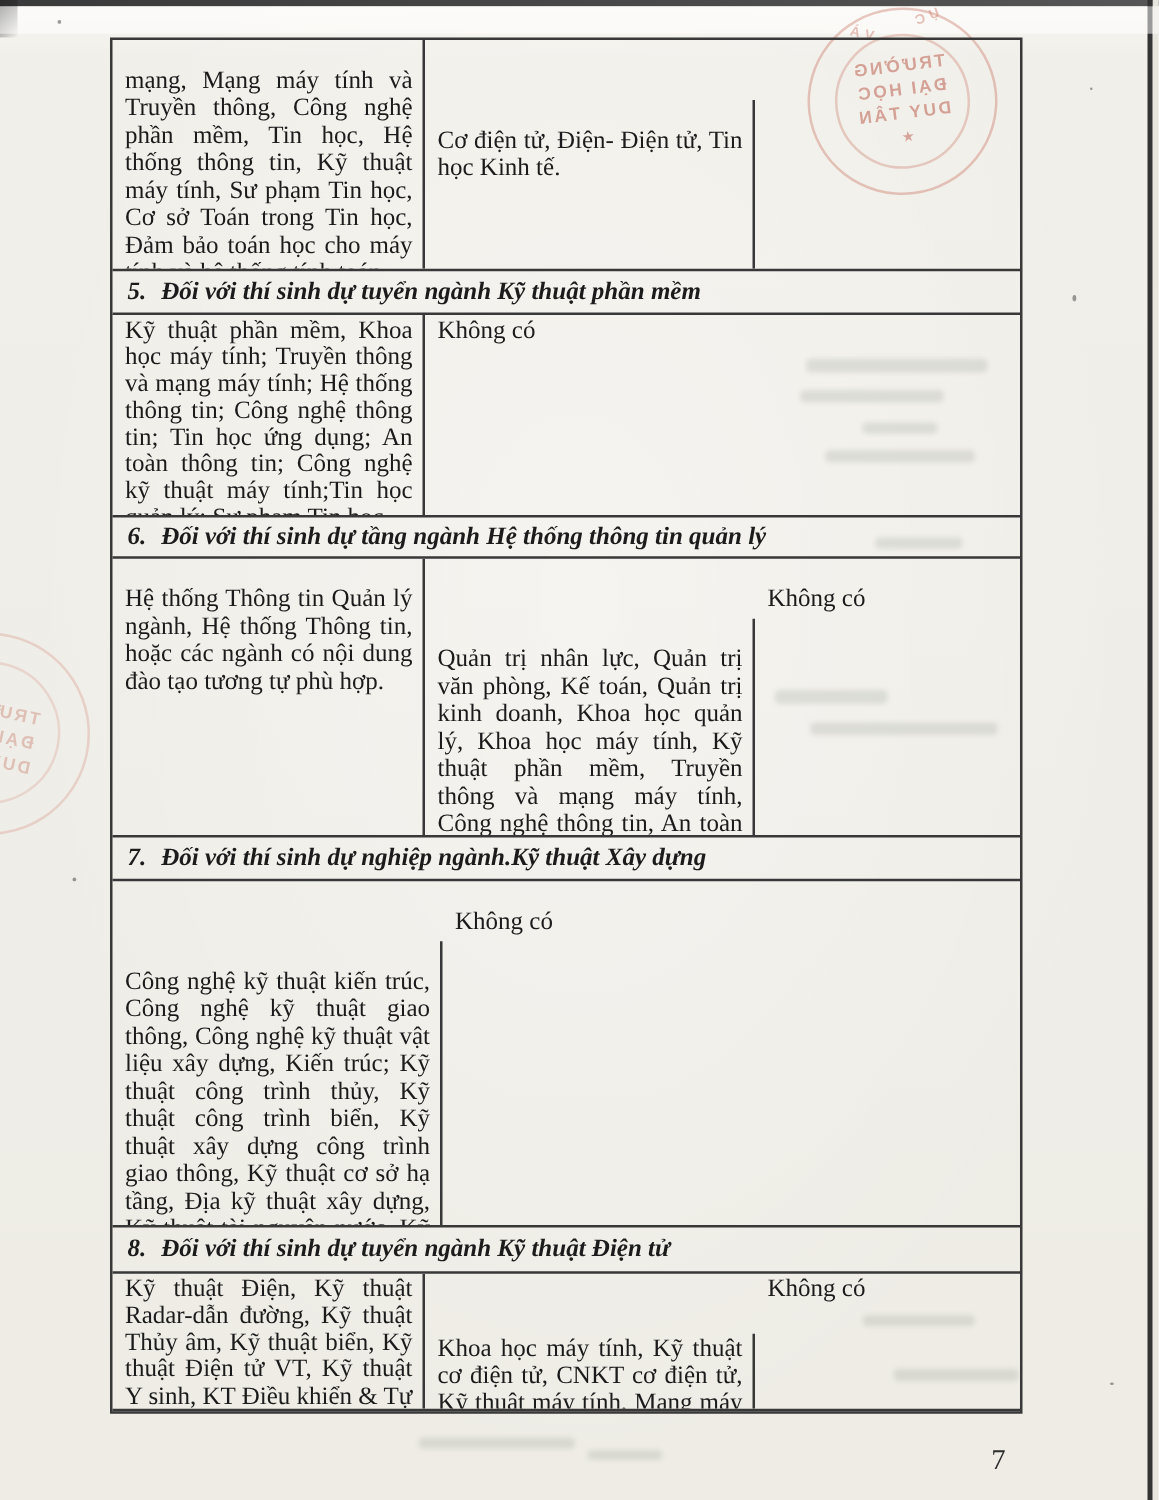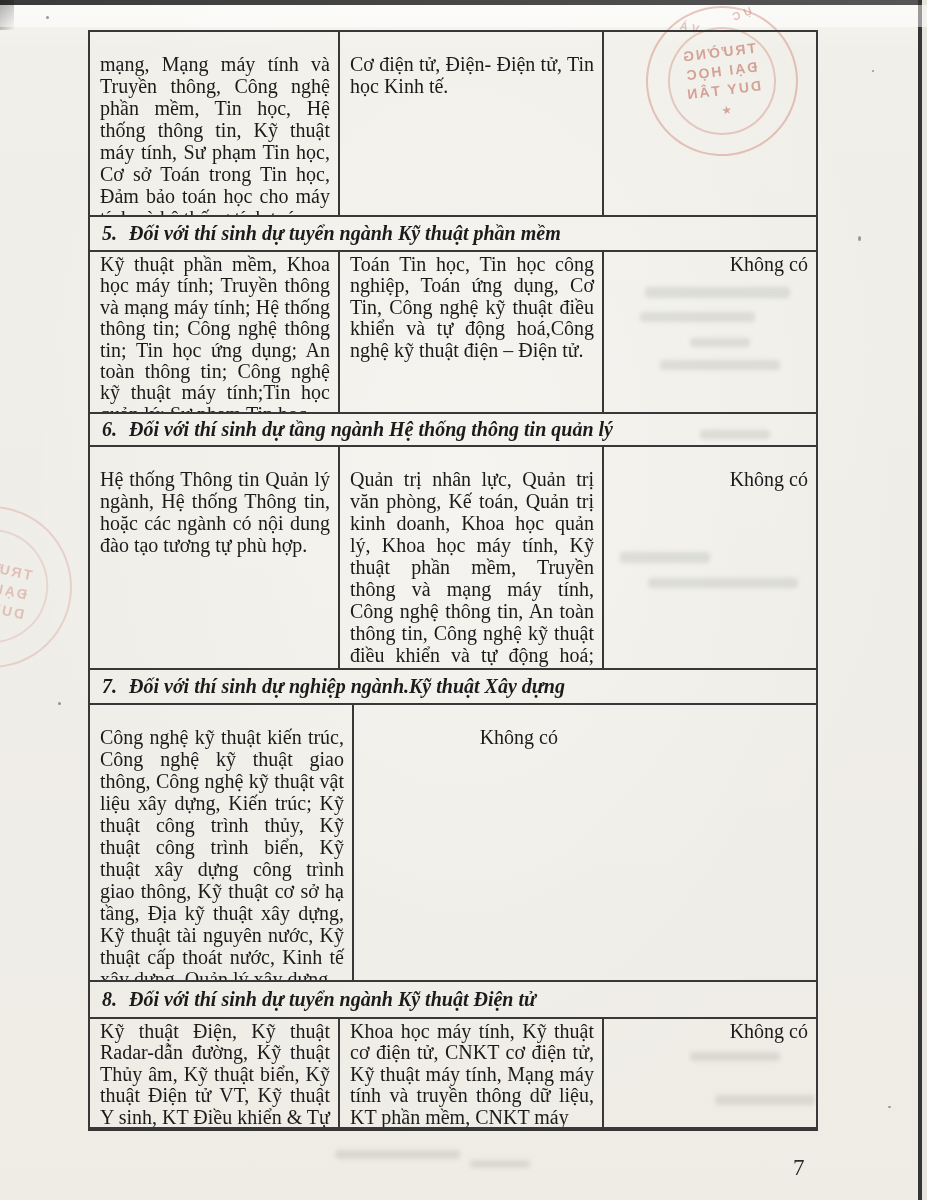--- a/index.html
+++ b/index.html
@@ -30,22 +30,22 @@
   .trow{display:flex;box-sizing:border-box;border-bottom:2px solid #383838;overflow:hidden;}
   .trow:last-child{border-bottom:2px solid #383838;}
   .cell{
     box-sizing:border-box;
     padding:21px 8px 0 10px;
     font-size:20px;line-height:22px;
     text-align:justify;
     overflow:hidden;
   }
   .c1{width:250px;border-right:2px solid #383838;}
-  .c2{width:264px;border-right:2px solid #383838;}
-  .c3{width:212px;text-align:right;}
+  .c2{width:264px;border-right:2px solid #383838;margin-top:48px;}
+  .c3{width:212px;text-align:left;}
   .srow{
     display:flex;align-items:center;
     box-sizing:border-box;
     border-bottom:2px solid #383838;
     padding-left:12px;
     font-size:20px;font-weight:bold;font-style:italic;
     overflow:hidden;
   }
   .snum{margin-right:12px;}
   .tight{line-height:21.4px;padding-top:2px;}
@@ -121,21 +121,20 @@
       <div class="cell c2">Cơ điện tử, Điện- Điện tử, Tin học Kinh tế.</div>
       <div class="cell c3"></div>
     </div>
 
     <div class="srow" style="height:35px">
       <span class="snum">5.</span>
       <span class="stitle">Đối với thí sinh dự tuyển ngành Kỹ thuật phần mềm</span>
     </div>
     <div class="trow" style="height:162px">
       <div class="cell c1 tight">Kỹ thuật phần mềm, Khoa học máy tính; Truyền thông và mạng máy tính; Hệ thống thông tin; Công nghệ thông tin; Tin học ứng dụng; An toàn thông tin; Công nghệ kỹ thuật máy tính;Tin học quản lý; Sư phạm Tin học.</div>
-      <div class="cell c2 tight">Toán Tin học, Tin học công nghiệp, Toán ứng dụng, Cơ Tin, Công nghệ kỹ thuật điều khiển và tự động hoá,Công nghệ kỹ thuật điện – Điện tử.</div>
       <div class="cell c3 tight">Không có</div>
     </div>
 
     <div class="srow" style="height:33px">
       <span class="snum">6.</span>
       <span class="stitle">Đối với thí sinh dự tầng ngành Hệ thống thông tin quản lý</span>
     </div>
     <div class="trow" style="height:223px">
       <div class="cell c1">Hệ thống Thông tin Quản lý ngành, Hệ thống Thông tin, hoặc các ngành có nội dung đào tạo tương tự phù hợp.</div>
       <div class="cell c2">Quản trị nhân lực, Quản trị văn phòng, Kế toán, Quản trị kinh doanh, Khoa học quản lý, Khoa học máy tính, Kỹ thuật phần mềm, Truyền thông và mạng máy tính, Công nghệ thông tin, An toàn thông tin, Công nghệ kỹ thuật điều khiển và tự động hoá; Công nghệ kỹ thuật điện – Điện tử.</div>

